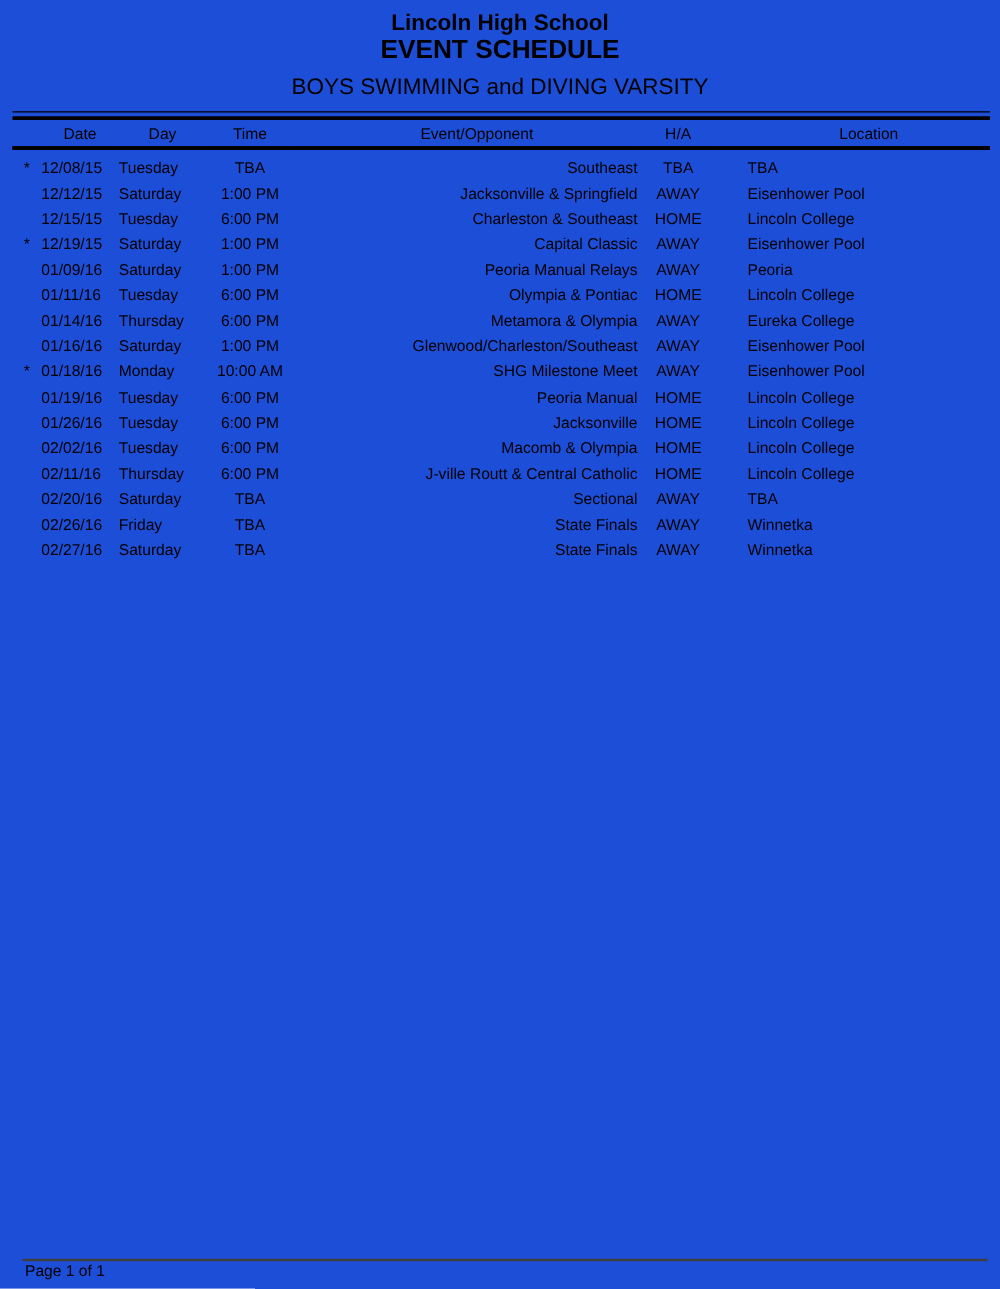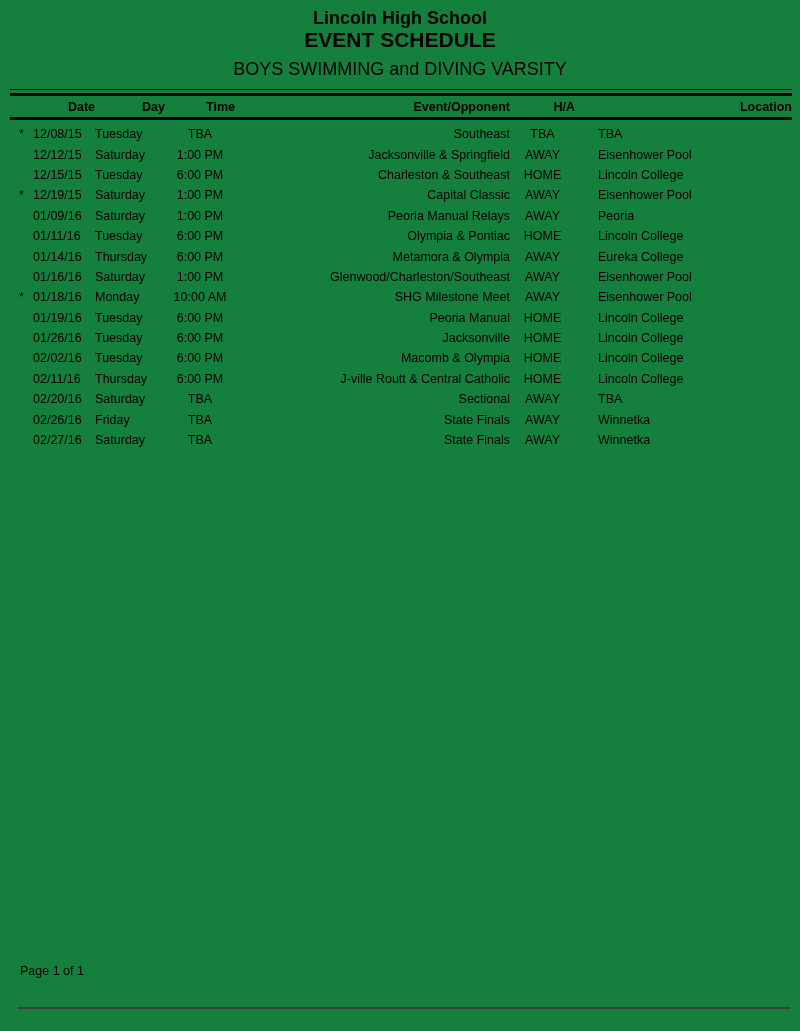--- a/index.html
+++ b/index.html
@@ -1,21 +1,21 @@
 <!DOCTYPE html>
 <html><head>
 <meta charset="utf-8">
 <style>
   * { margin: 0; padding: 0; box-sizing: content-box; }
   html, body { background: #ffffff; }
   .page {
     position: relative;
     width: 800px;
     height: 1031px;
-    background: #15803d;
+    background: #1d4ed8;
     color: #000000;
     font-family: "Liberation Sans", "DejaVu Sans", sans-serif;
     overflow: hidden;
   }
   .titles { text-align: center; padding-top: 8px; }
   .school-name  { font-size: 18px; font-weight: bold; line-height: 20px; }
   .doc-title    { font-size: 21px; font-weight: bold; line-height: 23px; }
   .team-subtitle{ font-size: 18px; font-weight: normal; line-height: 25px; margin-top: 6px; }
 
   .content { margin-left: 10px; width: 782px; }
@@ -28,23 +28,23 @@
     width: 782px;
   }
   .schedule th, .schedule td {
     padding: 0;
     font-size: 12.5px;
     white-space: nowrap;
     overflow: visible;
     vertical-align: middle;
   }
   .schedule thead th {
-    font-weight: bold;
+    font-weight: normal;
     height: 21px;
-    text-align: right;
+    text-align: center;
     border-bottom: 3px solid #000;
   }
   .schedule tbody td { height: 20.4px; font-weight: normal; }
   .schedule tbody tr:first-child td { padding-top: 4px; }
 
   .c-star { text-align: center; }
   .c-date { text-align: left; }
   .c-day  { text-align: left; }
   th.c-day { text-align: center; }
   .c-time { text-align: center; }
@@ -57,21 +57,21 @@
     position: absolute;
     left: 18px;
     top: 1007px;
     width: 772px;
     height: 2px;
     background: #3f3f3f;
   }
   .footer-text {
     position: absolute;
     left: 20px;
-    top: 964px;
+    top: 1010px;
     font-size: 12.5px;
     line-height: 15px;
     text-align: right;
   }
 </style>
 </head>
 <body>
 
 <div class="page">
 

